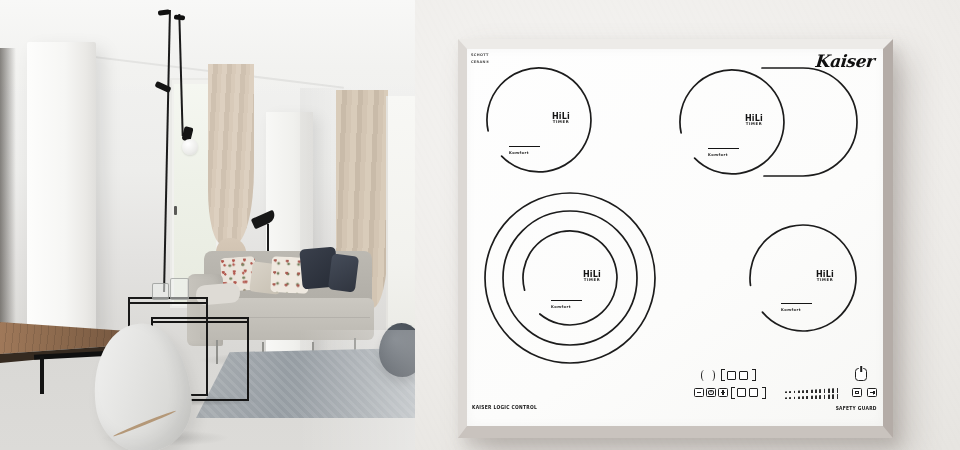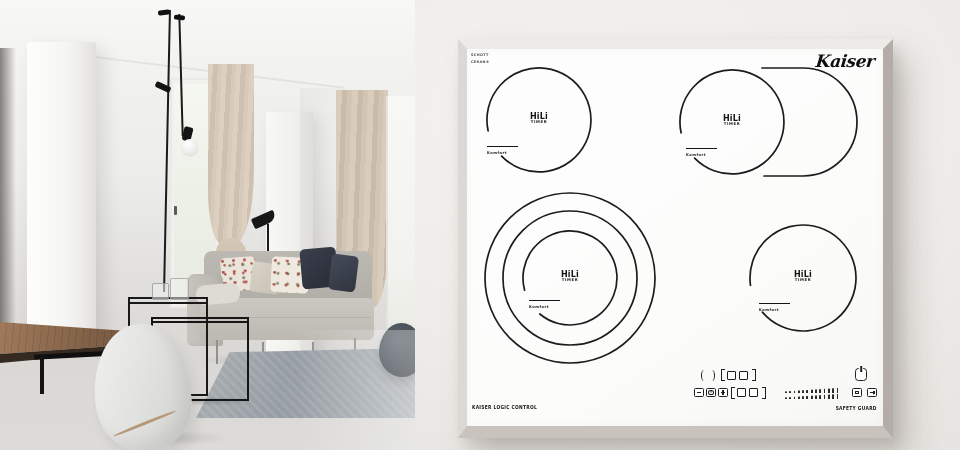--- a/index.html
+++ b/index.html
@@ -241,21 +241,21 @@
             <path d="M 57.6 241.2 A 47 47 0 1 1 72.8 265.0"></path>
             <path d="M 283.5 236.4 A 53 53 0 1 1 295.4 263.1"></path>
           </svg>
 
         <div class="schott">
           <span>SCHOTT</span>
           <span>CERAN®</span>
         </div>
         <div class="kaiser">Kaiser</div>
 
-        <div id="labels-layer" style="position:absolute;inset:0;">
+        <div id="labels-layer" style="position:absolute;inset:0;margin-left:22px;">
             <div class="zone-label" style="left: 72px; top: 71px;">
               <span class="hili">HiLi</span>
               <span class="timer">TIMER</span>
             </div>
             <div class="comfort" style="left: 20px; top: 89px;"><span>Komfort</span></div>
             <div class="zone-label" style="left: 265px; top: 73px;">
               <span class="hili">HiLi</span>
               <span class="timer">TIMER</span>
             </div>
             <div class="comfort" style="left: 219px; top: 91px;"><span>Komfort</span></div>

